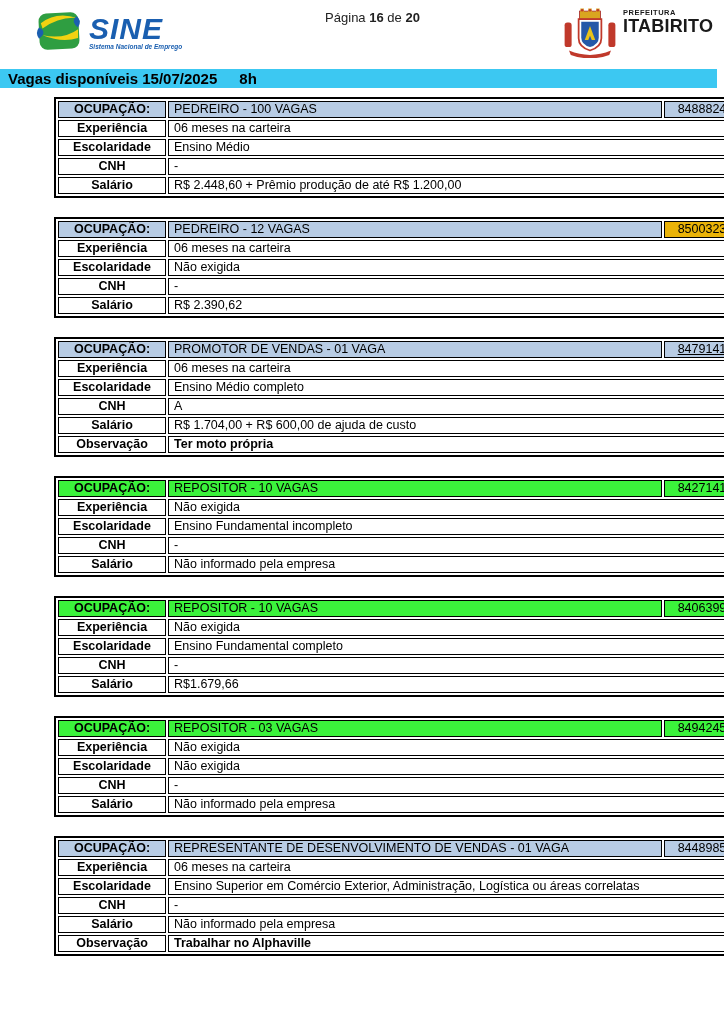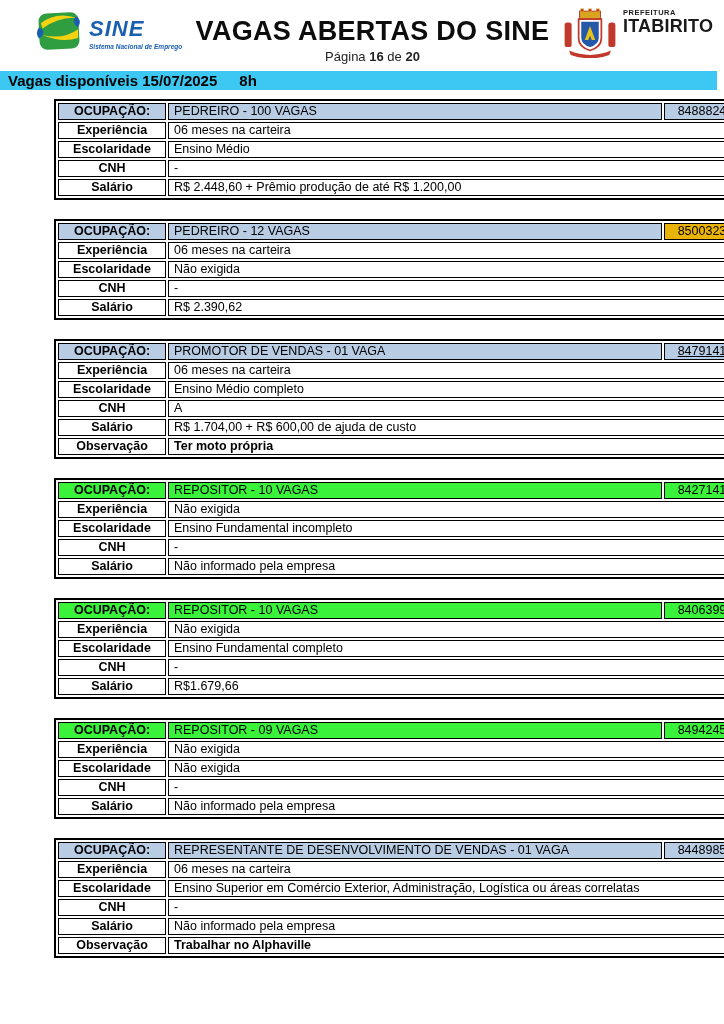--- a/index.html
+++ b/index.html
@@ -5,21 +5,21 @@
   * { margin:0; padding:0; box-sizing:border-box; }
   body { background:#e9e9e9; font-family:"Liberation Sans", sans-serif; }
   .page {
     width:724px; height:1024px; background:#ffffff; margin:0 auto;
     position:relative; overflow:hidden;
   }
   
   .header { display:flex; align-items:flex-start; padding-top:8px; }
   .logo-left { margin-left:33px; width:150px; display:flex; align-items:center; }
   .sine-text-block { margin-left:4px; }
-  .sine-name { font-size:22px; font-weight:bold; font-style:italic; color:#1a5fb0; letter-spacing:1px; line-height:26px; }
+  .sine-name { font-size:30px; font-weight:bold; font-style:italic; color:#1a5fb0; letter-spacing:1px; line-height:26px; }
   .sine-sub { font-size:6.5px; font-weight:bold; font-style:italic; color:#1a5fb0; margin-top:1px; white-space:nowrap; }
   .header-center { flex:1; text-align:center; }
   .doc-title { font-size:27px; font-weight:bold; color:#0d0d0d; margin-top:8px; letter-spacing:0.3px; }
   .page-indicator { font-size:13px; color:#222; margin-top:2px; }
   .logo-right { margin-right:14px; width:148px; display:flex; align-items:flex-start; }
   .pref-text-block { margin-left:5px; }
   .pref-small { font-size:7.5px; font-weight:bold; color:#1a1a1a; letter-spacing:0.5px; }
   .pref-name { font-size:18px; font-weight:bold; color:#1a1a1a; letter-spacing:0.2px; line-height:19px; }
   
   .banner {
@@ -59,21 +59,20 @@
           <path d="M50 9 Q43 15 52 22 Q57 13 50 9 Z" fill="#1b5fb0"></path>
         </svg>
       </span>
       <span class="sine-text-block">
         <div class="sine-name">SINE</div>
         <div class="sine-sub">Sistema Nacional de Emprego</div>
       </span>
     </div>
 
     <div class="header-center">
-      <div class="doc-title">VAGAS ABERTAS DO SINE</div>
       <div class="page-indicator">
         <span>Página</span>
         <b>16</b>
         <span>de</span>
         <b>20</b>
       </div>
     </div>
 
     <div class="logo-right">
       <span>
@@ -288,21 +287,21 @@
 
   <table class="jobtable">
     <colgroup>
           <col style="width:108px">
           <col>
           <col style="width:76px">
         </colgroup>
     <tbody>
       <tr class="head-row">
         <td class="lbl occ-lbl" style="background: rgb(59, 242, 59);">OCUPAÇÃO:</td>
-        <td class="occ-val" style="background: rgb(59, 242, 59);">REPOSITOR - 09 VAGAS</td>
+        <td class="occ-val" style="background: rgb(59, 242, 59);">REPOSITOR - 03 VAGAS</td>
         <td class="idc occ-id" style="background: rgb(59, 242, 59);">8494245</td>
       </tr>
 
   <tr>
     <td class="lbl row-lbl">Experiência</td>
     <td class="row-val" colspan="2">Não exigida</td>
   </tr>
 
   <tr>
     <td class="lbl row-lbl">Escolaridade</td>

